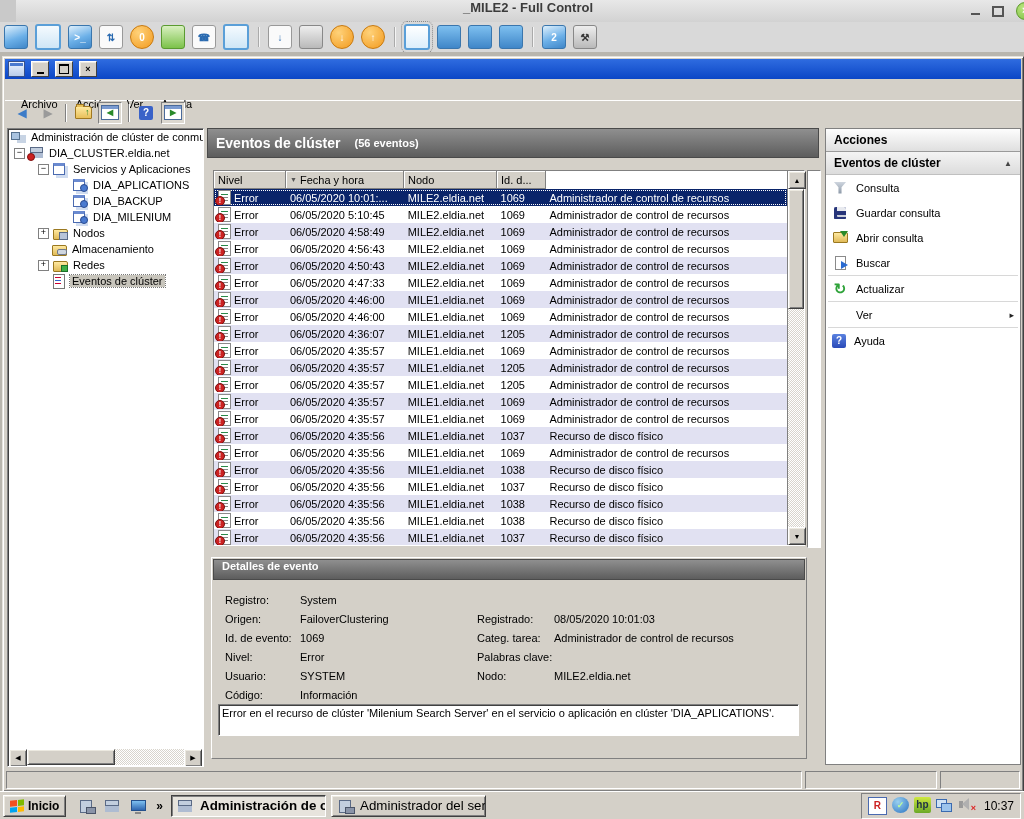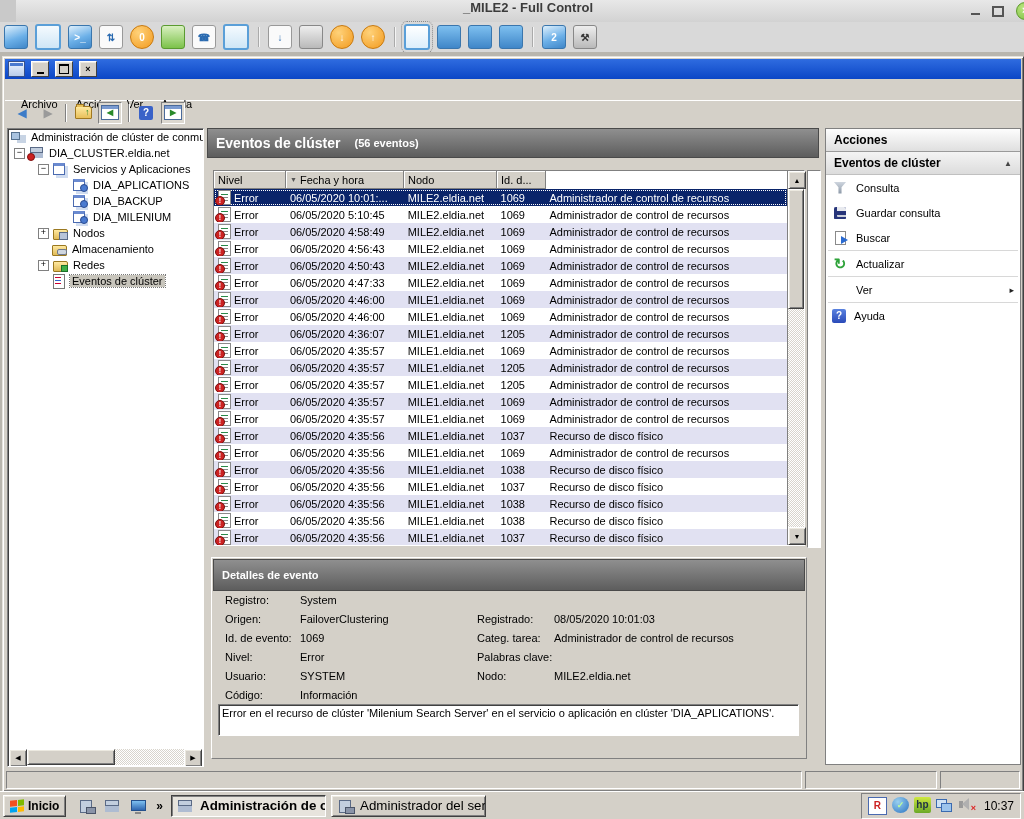--- a/index.html
+++ b/index.html
@@ -101,22 +101,22 @@
   .ev-ic::before{content:"";position:absolute;left:2px;top:3px;width:7px;height:1px;background:#2a8a4a;box-shadow:0 3px 0 #888,0 6px 0 #888;}
   .ev-ic::after{content:"!";position:absolute;left:-4px;bottom:-2px;width:8px;height:8px;background:#cc2222;border:1px solid #7a0f0f;
     border-radius:50%;color:#fff;font-size:7px;line-height:8px;text-align:center;font-weight:bold;}
   .vscroll{width:16px;display:flex;flex-direction:column;border-left:1px solid #808080;}
   .vthumb{height:118px;}
   .panescroll{position:absolute;left:600px;top:45px;width:12px;height:376px;background:#fff;
     border:1px solid;border-color:#808080 #fff #fff #808080;}
   
   .details{position:absolute;left:4px;top:432px;width:596px;height:202px;
     border:1px solid;border-color:#fff #808080 #808080 #fff;background:#d4d0c8;box-sizing:border-box;}
-  .dethead{height:32px;background:linear-gradient(#8f8f8f,#5d5d5d);color:#fff;font-weight:bold;
-    display:flex;align-items:center;padding-left:8px;border:1px solid #4a4a4a;box-sizing:border-box;margin:1px;}
+  .dethead{height:21px;background:linear-gradient(#8f8f8f,#5d5d5d);color:#fff;font-weight:bold;
+    display:flex;align-items:flex-start;padding-left:8px;border:1px solid #4a4a4a;box-sizing:border-box;margin:1px;}
   .fld{position:absolute;white-space:nowrap;}
   .msgbox{position:absolute;left:6px;top:146px;width:581px;height:32px;background:#fff;
     border:1px solid;border-color:#808080 #fff #fff #808080;box-shadow:inset 1px 1px 0 #404040;
     padding:2px 3px;box-sizing:border-box;}
   
   .apanel{position:absolute;left:820px;top:3px;width:196px;height:637px;background:#fff;border:1px solid #808080;box-sizing:border-box;}
   .ahead{height:22px;background:linear-gradient(#fdfdfd,#dfdfdf);border-bottom:1px solid #9a9a9a;
     display:flex;align-items:center;font-weight:bold;font-size:12px;padding-left:8px;}
   .agroup{height:22px;background:linear-gradient(#f4f4f4,#dcdcdc);border-bottom:1px solid #c0c0c0;
     display:flex;align-items:center;font-weight:bold;font-size:12px;padding:0 8px;}
@@ -774,20 +774,24 @@
           <div id="actionitems">
               <div class="aitem">
                 <span class="a-ic a-query"></span>
                 <span class="lbl">Consulta</span>
               </div>
               <div class="aitem">
                 <span class="a-ic a-save"></span>
                 <span class="lbl">Guardar consulta</span>
               </div>
               <div class="aitem">
+                <span class="a-ic a-open"></span>
+                <span class="lbl">Abrir consulta</span>
+              </div>
+              <div class="aitem">
                 <span class="a-ic a-find"></span>
                 <span class="lbl">Buscar</span>
               </div>
               <div class="asep"></div>
               <div class="aitem">
                 <span class="a-ic a-refresh">↻</span>
                 <span class="lbl">Actualizar</span>
               </div>
               <div class="asep"></div>
               <div class="aitem">

